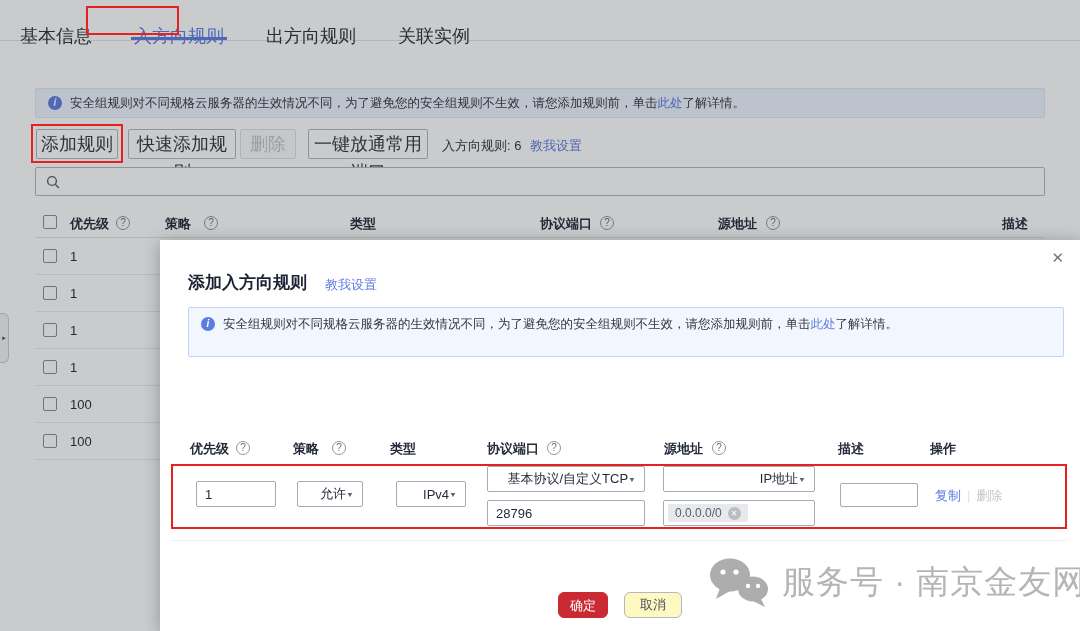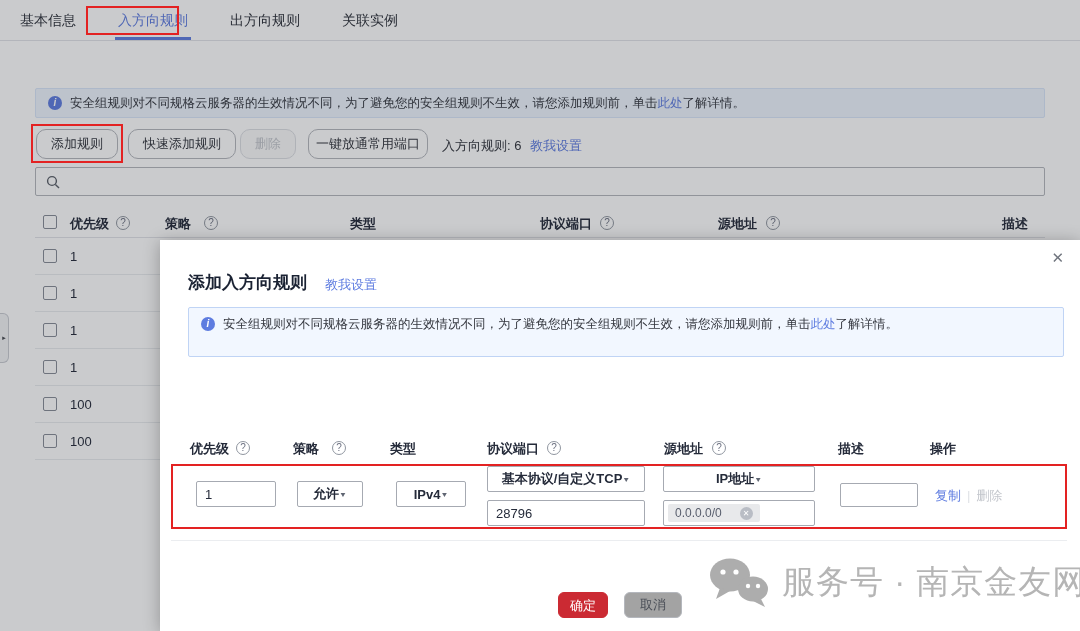--- a/index.html
+++ b/index.html
@@ -6,41 +6,41 @@
   html,body { width:1080px; height:631px; }
   body {
     position: relative; overflow: hidden; background:#fff;
     font-family:"Liberation Sans","DejaVu Sans",sans-serif;
     color:#252b3a; font-size:13px;
   }
   
   .tabbar { position:absolute; top:0; left:0; width:1080px; height:41px;
     background:#fff; border-bottom:1px solid #e1e3e8; display:flex;
     align-items:stretch; padding-left:14px; gap:30px; z-index:1; }
-  .tab { font-size:14px; color:#2b2f38; line-height:41px; padding:0 6px;
+  .tab { font-size:18px; color:#2b2f38; line-height:41px; padding:16px 6px;
     position:relative; white-space:nowrap; cursor:pointer; }
   .tab.active { color:#5e7ce0; }
   .tab.active::after { content:""; position:absolute; left:3px; right:3px;
     bottom:0; height:3px; background:#5e7ce0; }
   
   .anno { position:absolute; border:2px solid #e32222; z-index:60; pointer-events:none; }
   #anno-tab { left:86px; top:6px; width:93px; height:29px; }
   #anno-add { left:31px; top:124px; width:92px; height:39px; }
   
   .banner-main { position:absolute; left:35px; top:88px; width:1010px; height:30px;
     background:#eef5fe; border:1px solid #d9e6fa; border-radius:2px;
     display:flex; align-items:center; gap:8px; padding:0 12px;
     font-size:12.5px; color:#33363e; z-index:1; }
   .info-icon { flex:none; width:14px; height:14px; border-radius:50%;
     background:#5e7ce0; color:#fff; font-size:10px; line-height:14px;
     text-align:center; font-style:italic; font-weight:bold; }
   a.lnk { color:#5e7ce0; text-decoration:none; cursor:pointer; }
   
   .btn { position:absolute; top:129px; height:30px; background:#fff;
-    border:1px solid #b4b7bd; border-radius:10px; font-size:13px; color:#33363e;
+    border:1px solid #b4b7bd; border-radius:2px; font-size:18px; color:#33363e;
     text-align:center; line-height:28px; cursor:pointer; }
   #btn-add   { left:36px;  width:82px;  }
   #btn-quick { left:128px; width:108px; }
   #btn-del   { left:240px; width:56px; color:#c3c6cc; border-color:#dcdee3; background:#fafafa; cursor:default; }
   #btn-ports { left:308px; width:120px; }
   #rule-count{ position:absolute; left:442px; top:137px; font-size:13px; color:#33363e; }
   #teach-main{ position:absolute; left:530px; top:137px; font-size:13px; }
   
   .searchbox { position:absolute; left:35px; top:167px; width:1010px; height:29px;
     border:1px solid #b4b7bd; border-radius:2px; background:#fff;
@@ -84,42 +84,42 @@
   .sg-row { position:absolute; left:28px; top:143px; font-size:13px; }
   .sg-row .lab { color:#575d6c; }
   .sg-row .val { font-weight:bold; color:#252b3a; margin-left:17px; }
   .tip { position:absolute; left:28px; top:172px; font-size:13px; color:#fa8216; }
   
   .fh { position:absolute; top:200px; font-weight:bold; font-size:13px; white-space:nowrap; }
   #anno-row { left:11px; top:224px; width:896px; height:65px; z-index:5; }
   .fld { position:absolute; height:26px; border:1px solid #a6aab2; border-radius:2px;
     background:#fff; font-size:13px; color:#252b3a; }
   input.fld { padding:0 8px; outline:none; font-family:inherit; }
-  .select { display:flex; align-items:center; justify-content:center;
-    padding:0 8px; cursor:pointer;font-weight:bold; }
+  .select { display:flex; align-items:center; justify-content:flex-end;
+    padding:0 8px; cursor:pointer; }
   .caret { font-size:8px; color:#5f6572; transform:scaleY(.85); }
   .tagwrap { display:flex; align-items:center; padding:0 4px; }
   .tag { background:#e8e9eb; border-radius:2px; display:flex; align-items:center;
-    gap:18px; padding:2px 7px; font-size:12px; color:#575d6c; }
+    gap:6px; padding:2px 7px; font-size:12px; color:#575d6c; }
   .tag-x { width:13px; height:13px; border-radius:50%; background:#b9bdc5;
     color:#fff; font-size:8px; line-height:13px; text-align:center; cursor:pointer; }
   .ops { position:absolute; left:775px; top:247px; font-size:13px; white-space:nowrap; }
   .ops .sep { color:#dfe1e6; margin:0 6px; }
   .ops .disabled { color:#c3c6cc; cursor:default; }
   .rowline { position:absolute; left:11px; top:300px; width:896px; border-bottom:1px solid #ebedf0; }
   .addrow { position:absolute; left:0; top:314px; width:920px; text-align:center;
     font-size:13px; color:#252b3a; cursor:pointer; }
   .plus-circle { display:inline-block; width:16px; height:16px; border:1px solid #52575f;
     border-radius:50%; font-size:12px; line-height:14px; text-align:center;
     margin-right:8px; vertical-align:-3px; color:#33363e; }
   .dlg-btn { position:absolute; top:352px; height:26px; border-radius:6px;
     font-size:13px; text-align:center; line-height:24px; cursor:pointer; }
   #btn-ok { left:398px; width:50px; background:#cb2a33; border:1px solid #cb2a33;
     color:#fff; line-height:26px; }
-  #btn-cancel { left:464px; width:58px; background:#a3a3a3; border:1px solid #b4b7bd; color:#4a4e57; }
+  #btn-cancel { left:464px; width:58px; background:#fef9c3; border:1px solid #b4b7bd; color:#4a4e57; }
   
   .watermark { position:absolute; left:708px; top:556px; z-index:100;
     display:flex; align-items:center; gap:12px; pointer-events:none; }
   .watermark .wm-text { font-size:33px; color:#b5b5b5; letter-spacing:1px; white-space:nowrap; }
 </style>
 </head>
 <body>
 
 <div class="tabbar">
   <div class="tab">基本信息</div>

